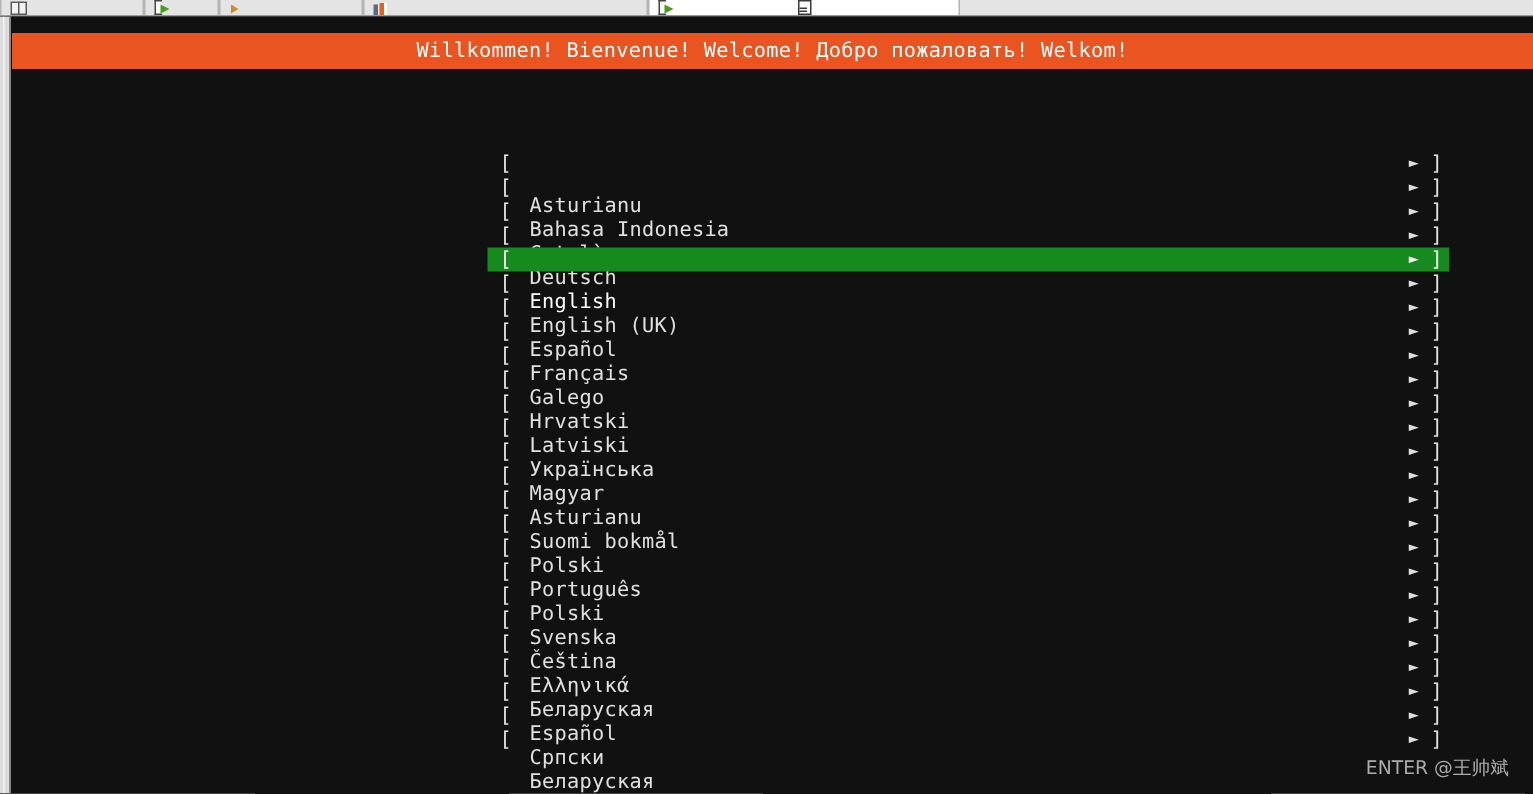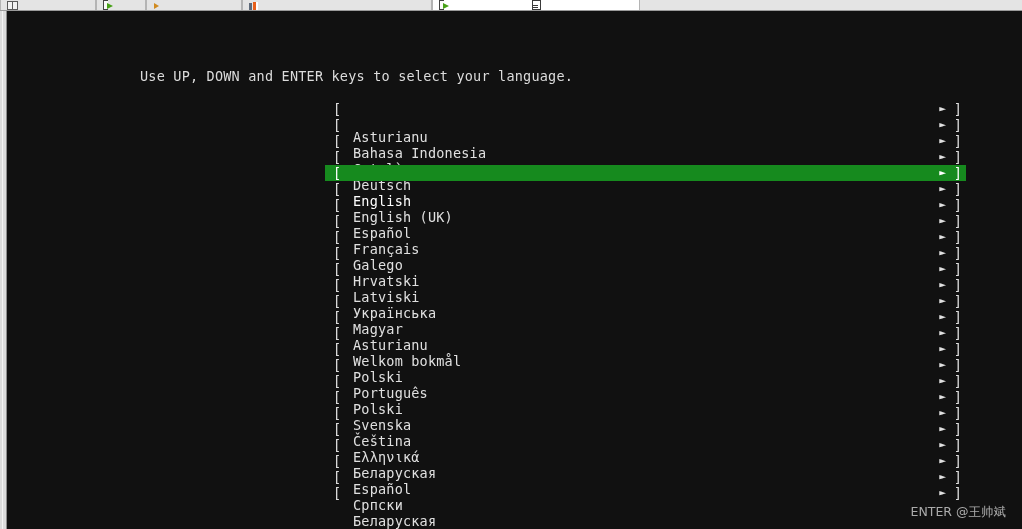--- a/index.html
+++ b/index.html
@@ -288,22 +288,22 @@
       </div>
       <div class="task-spacer"></div>
     </div>
 
   <div id="term-window">
 
     <div id="win-border-left"></div>
 
     <div id="term-body">
 
-
-      <div id="instructions">Use UP, DOWN and ENTER keys to select your language.</div>
+      <div id="banner">Willkommen! Bienvenue! Welcome! Добро пожаловать! Welkom!</div>
+
 
       <div id="lang-list">
           <div class="lang-row">
             <span class="lb">[</span>
             <span class="lname">Asturianu</span>
             <span class="rarrow">►</span>
             <span class="rb">]</span>
           </div>
           <div class="lang-row">
             <span class="lb">[</span>
@@ -378,21 +378,21 @@
             <span class="rb">]</span>
           </div>
           <div class="lang-row">
             <span class="lb">[</span>
             <span class="lname">Asturianu</span>
             <span class="rarrow">►</span>
             <span class="rb">]</span>
           </div>
           <div class="lang-row">
             <span class="lb">[</span>
-            <span class="lname">Welkom bokmål</span>
+            <span class="lname">Suomi bokmål</span>
             <span class="rarrow">►</span>
             <span class="rb">]</span>
           </div>
           <div class="lang-row">
             <span class="lb">[</span>
             <span class="lname">Polski</span>
             <span class="rarrow">►</span>
             <span class="rb">]</span>
           </div>
           <div class="lang-row">

